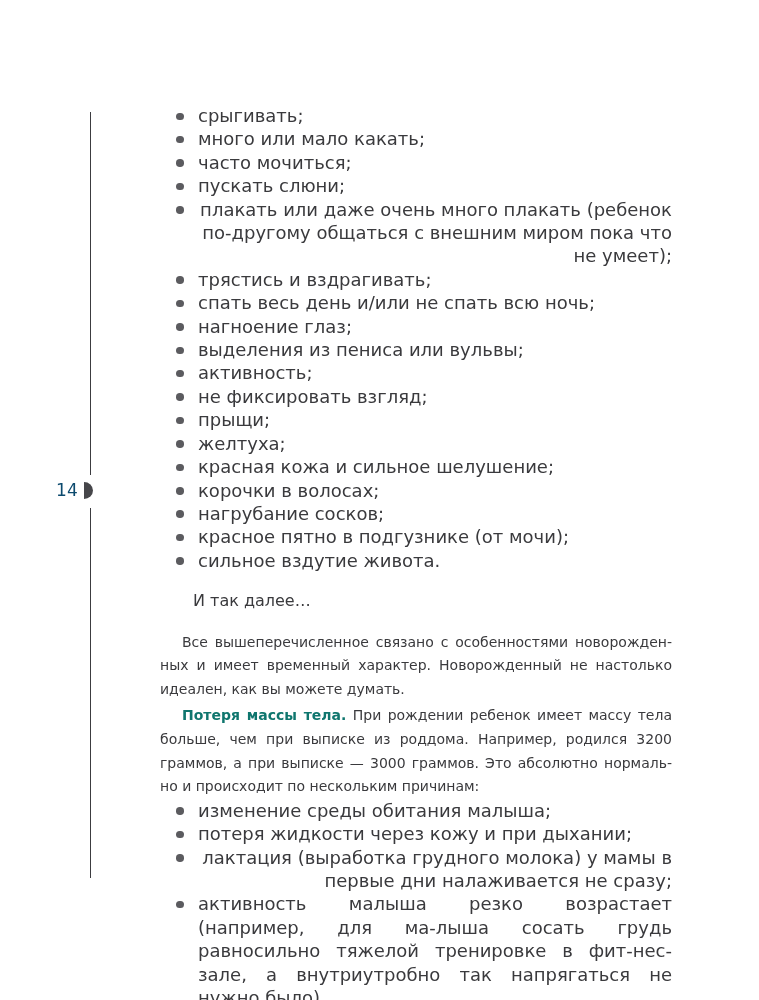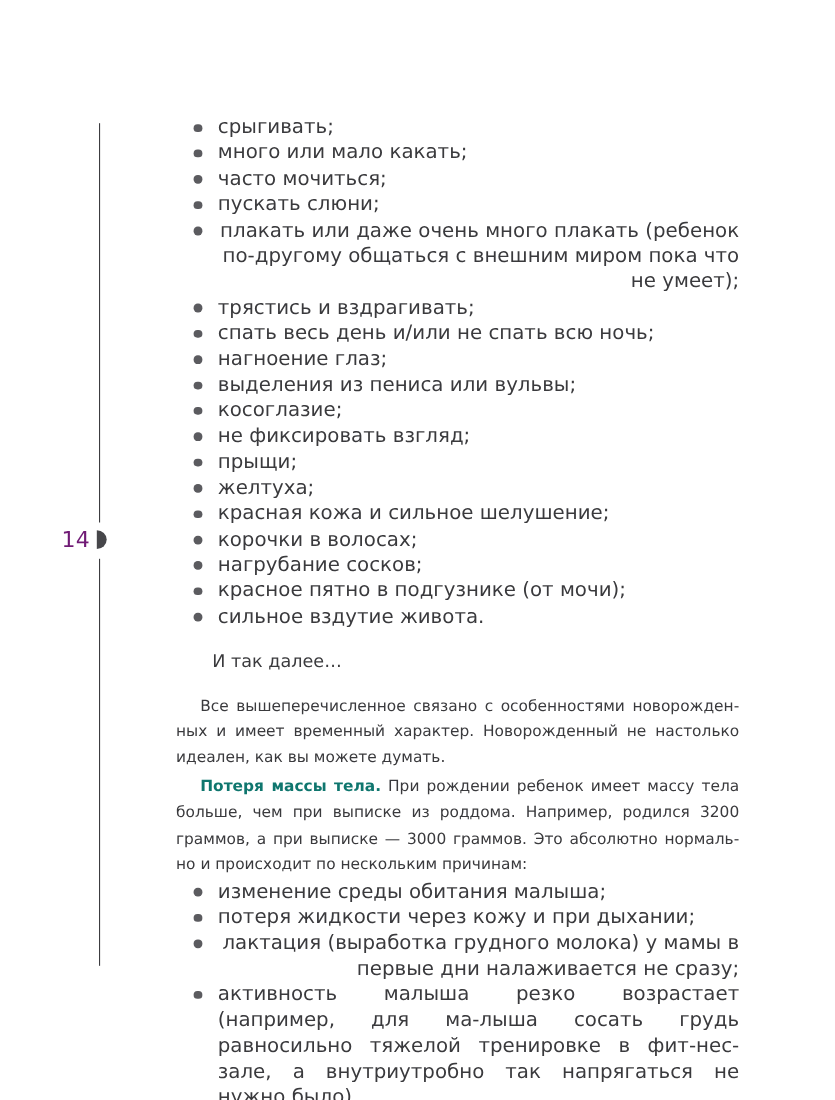--- a/index.html
+++ b/index.html
@@ -34,23 +34,23 @@
   .folio {
     position: absolute;
     left: 56px;
     top: 479px;
     display: flex;
     align-items: center;
     gap: 6px;
     height: 22px;
   }
   .folio-number {
-    font-size: 20px;
+    font-size: 17px;
     letter-spacing: 0.2px;
-    color: #701a75;
+    color: #0c4a6e;
     line-height: 1;
     text-align: right;
   }
   .folio-marker {
     width: 9px;
     height: 17px;
     background: #46464a;
     border-radius: 0 9px 9px 0 / 0 8.5px 8.5px 0;
   }
 
@@ -136,21 +136,21 @@
     <ul class="bullets">
       <li>срыгивать;</li>
       <li>много или мало какать;</li>
       <li>часто мочиться;</li>
       <li>пускать слюни;</li>
       <li class="wrap">плакать или даже очень много плакать (ребенок по-другому общаться с внешним миром пока что не умеет);</li>
       <li>трястись и вздрагивать;</li>
       <li>спать весь день и/или не спать всю ночь;</li>
       <li>нагноение глаз;</li>
       <li>выделения из пениса или вульвы;</li>
-      <li>косоглазие;</li>
+      <li>активность;</li>
       <li>не фиксировать взгляд;</li>
       <li>прыщи;</li>
       <li>желтуха;</li>
       <li>красная кожа и сильное шелушение;</li>
       <li>корочки в волосах;</li>
       <li>нагрубание сосков;</li>
       <li>красное пятно в подгузнике (от мочи);</li>
       <li>сильное вздутие живота.</li>
     </ul>
 

